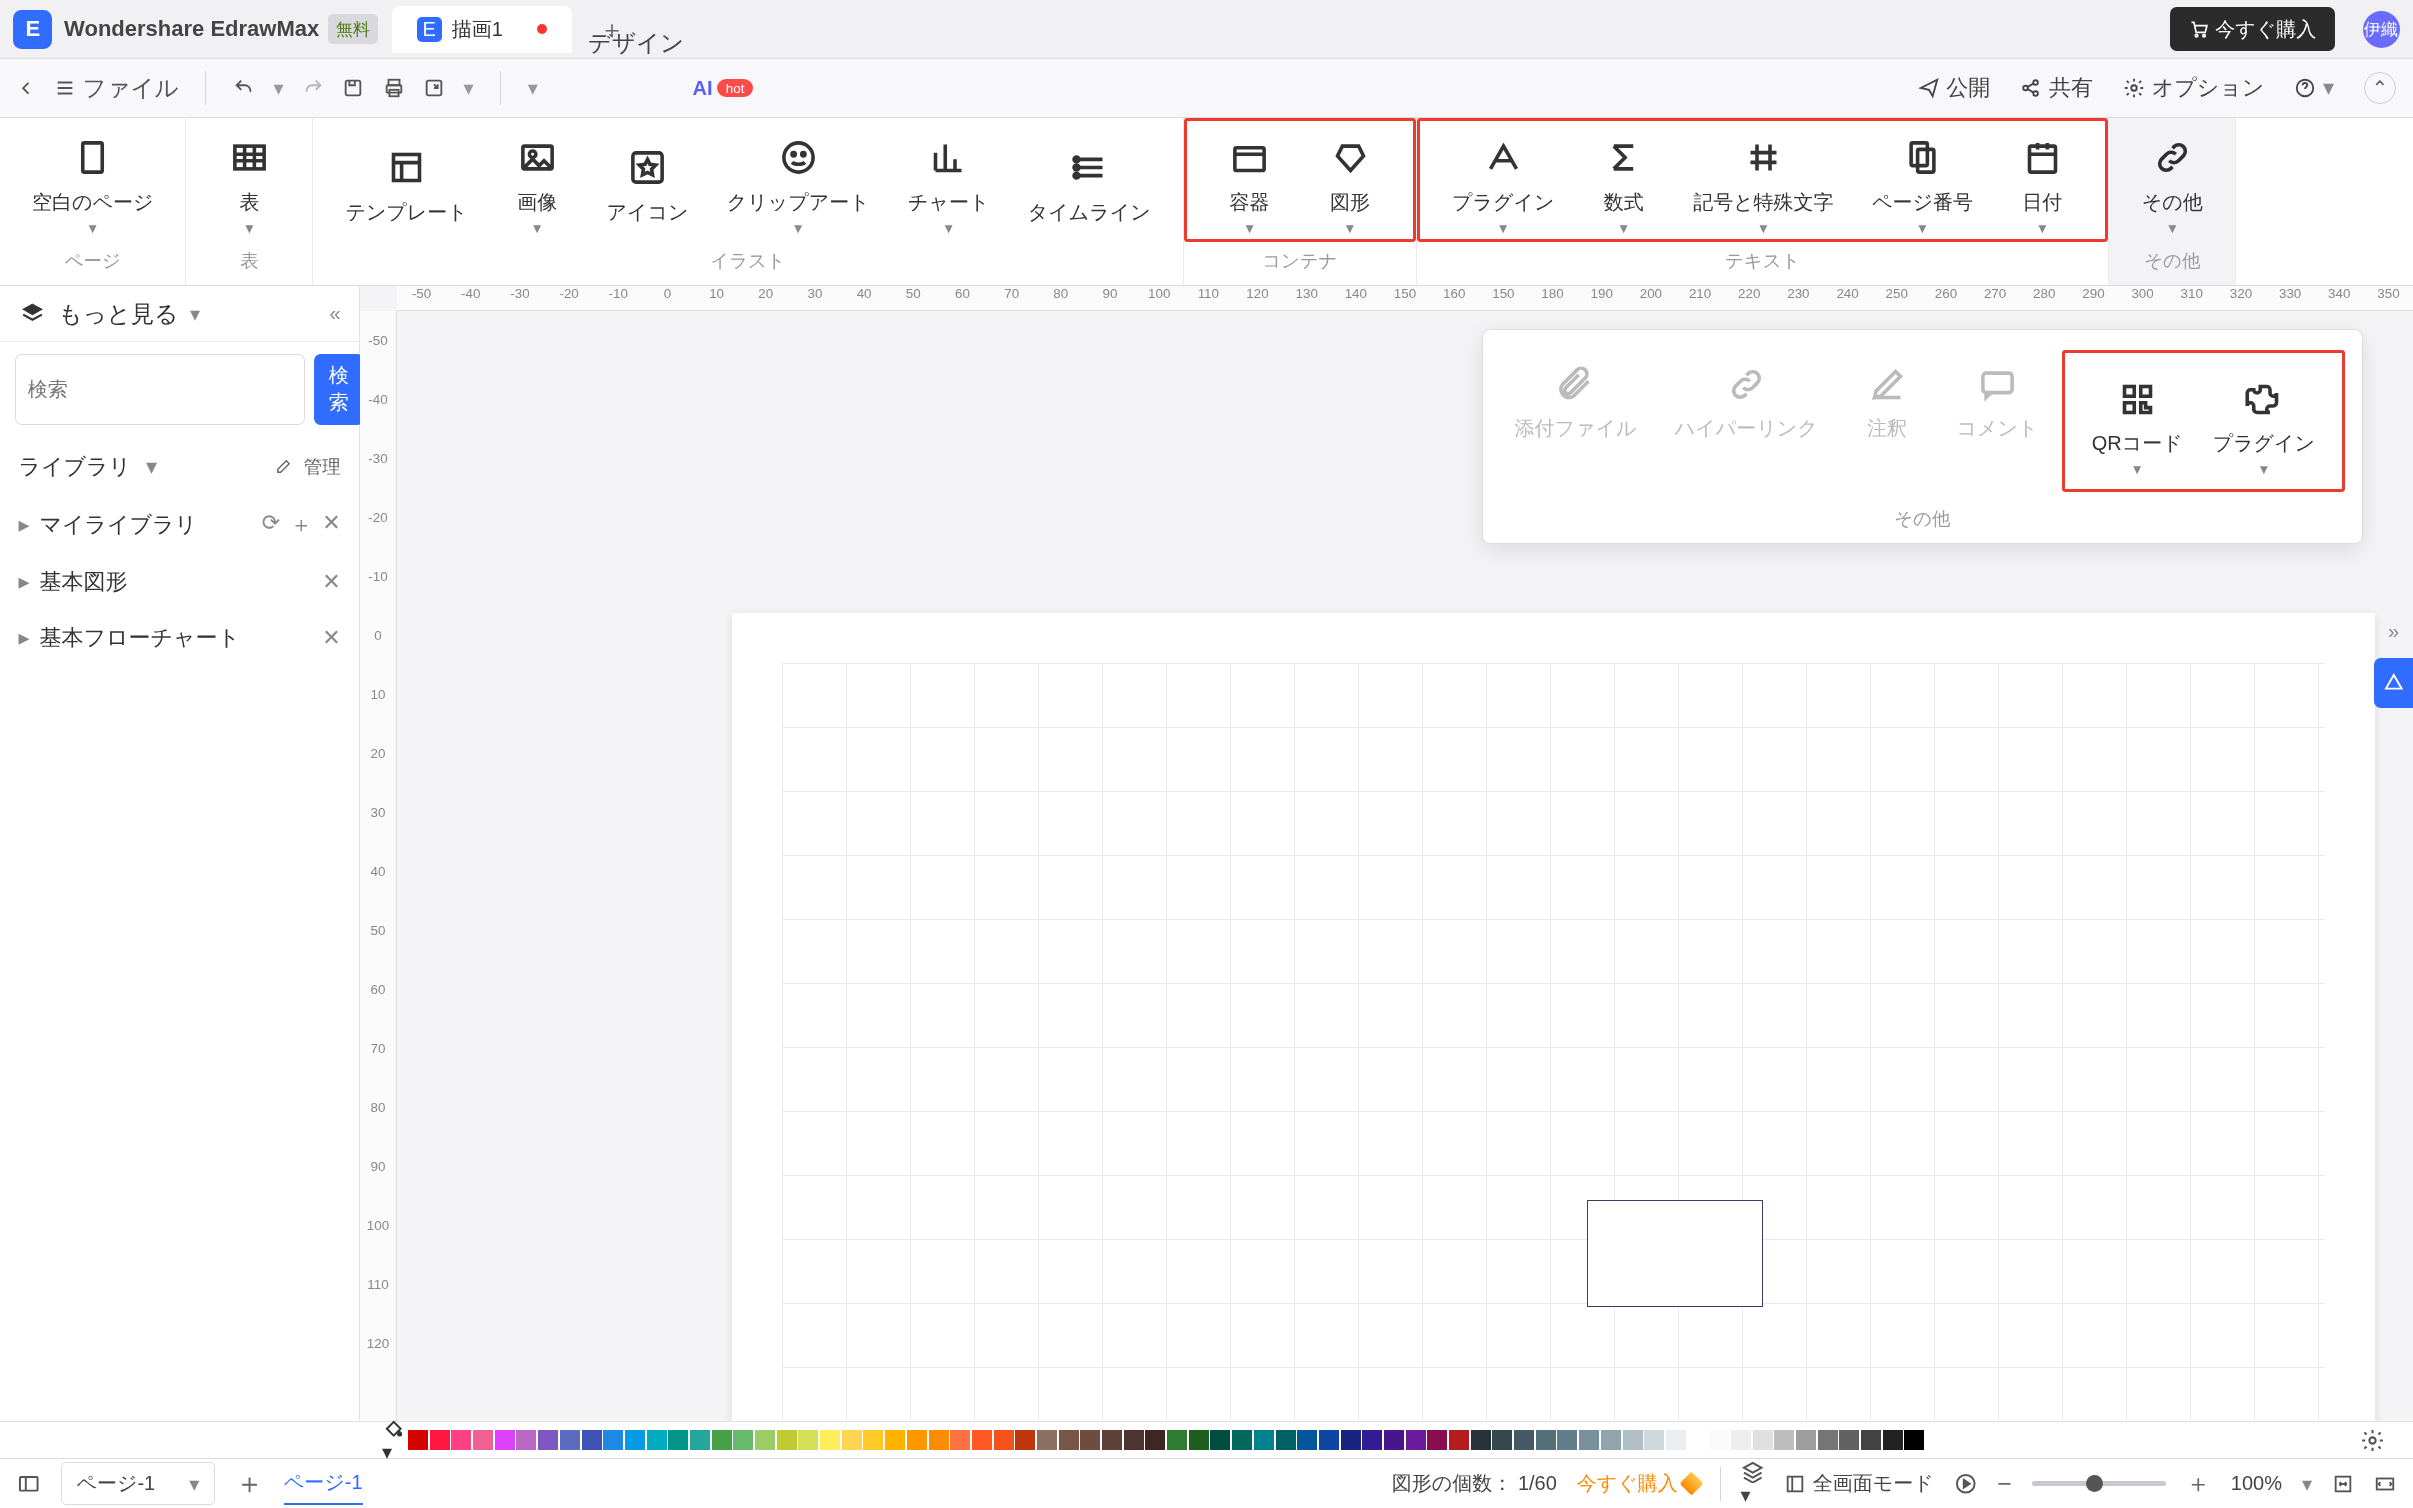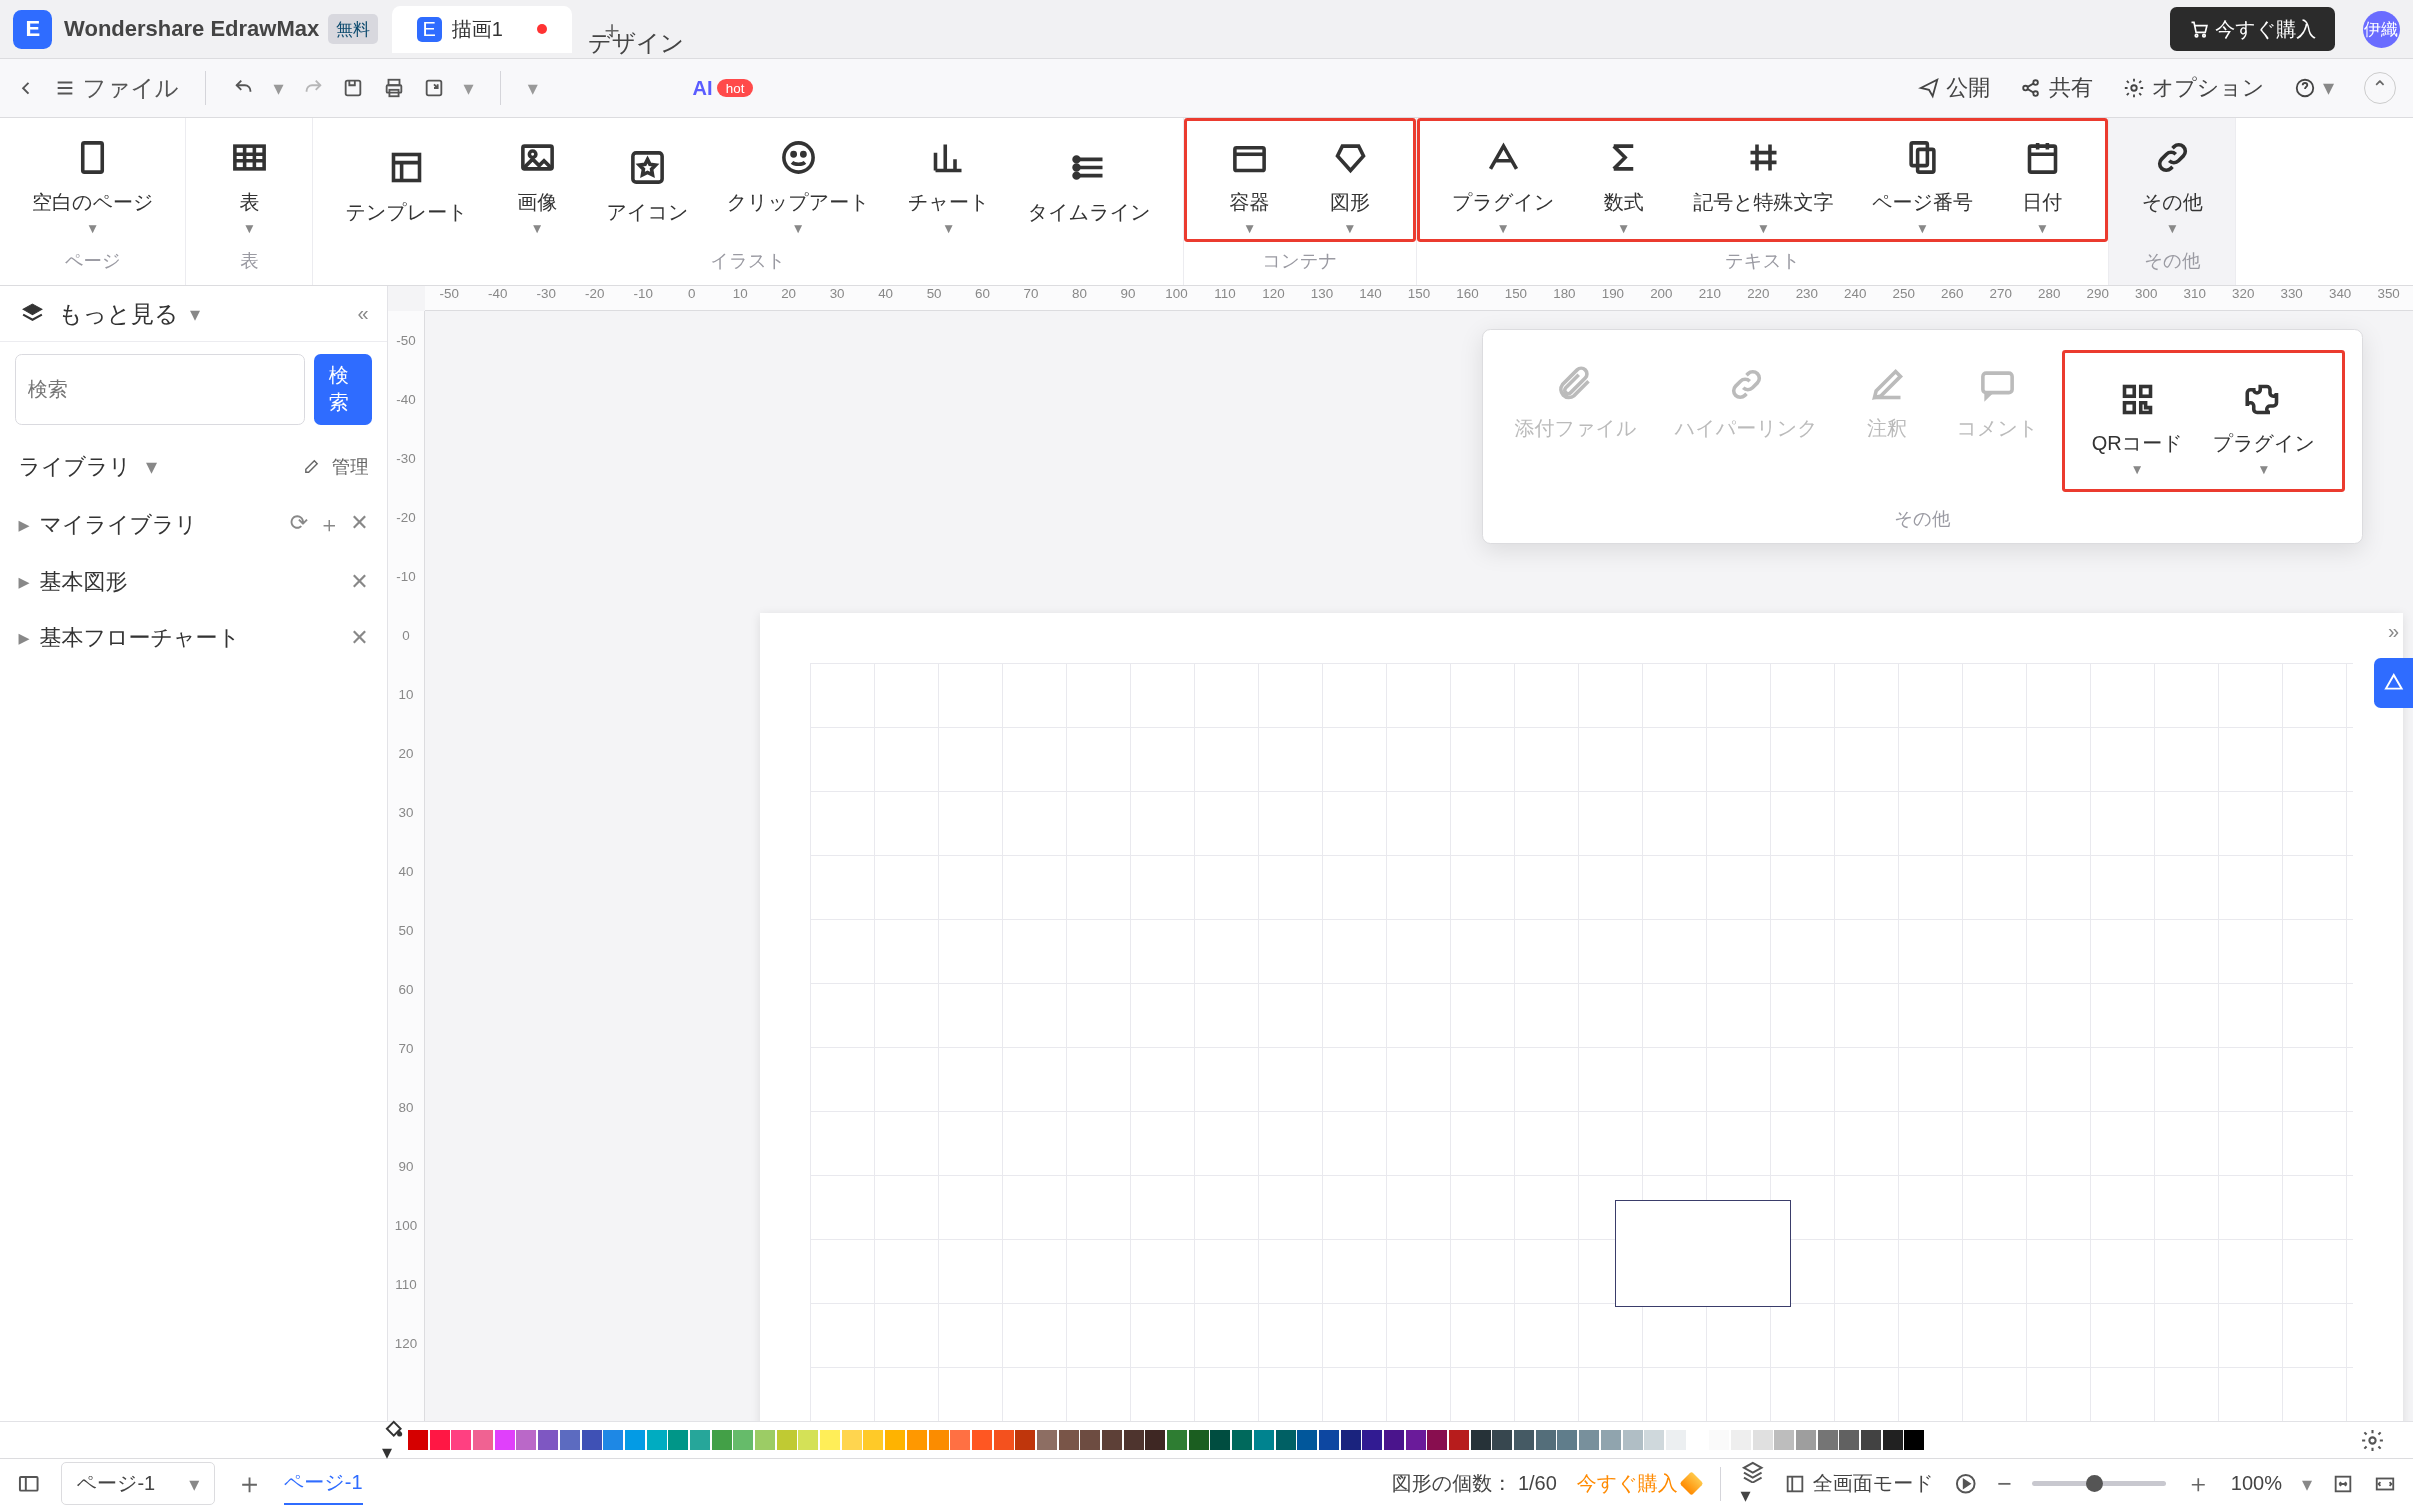--- a/index.html
+++ b/index.html
@@ -1,20 +1,20 @@
 <!DOCTYPE html>
 <html style="font-size:13.4px"><head>
 <meta charset="utf-8">
 <style>
 * { margin:0; padding:0; box-sizing:border-box; font-family: -apple-system, "Segoe UI", sans-serif; }
 body { background:#fff; width:2413px; height:1508px; overflow:hidden; font-size:20px; color:#333; }
 .titlebar { height:59px; background:#f1f1f3; display:flex; align-items:center; padding:0 13.4px; border-bottom:0.8px solid #dcdcdf; }
 .logo { width:39px; height:39px; background:#2f6cff; border-radius:8.4px; display:flex; align-items:center; justify-content:center; color:#fff; font-weight:bold; font-size:22px; margin-right:11.7px;}
 .titlebar .tname { font-weight:600; font-size:22px; color:#444;}
-.badge-free { background:#d8d8de; color:#0c4a6e; font-size:17px; padding:3.4px 8.4px; border-radius:5px; margin-left:8.4px;}
+.badge-free { background:#d8d8de; color:#4d7c0f; font-size:17px; padding:3.4px 8.4px; border-radius:5px; margin-left:8.4px;}
 .tab { display:flex; align-items:center; background:#fff; border-radius:8.4px 8.4px 0 0; height:47px; padding:0 25px; margin-left:13.4px;}
 .tab .ticon { width:25px; height:25px; background:#2f6cff; border-radius:5px; color:#fff; display:flex; align-items:center; justify-content:center; margin-right:10px;}
 .dot { width:10px; height:10px; background:#f33; border-radius:50%; margin-left:34px;}
 .plus-tab { width:30px; height:30px; display:flex; align-items:center; justify-content:center; margin-left:25px; color:#666; font-size:25px;}
 .titlebar .spacer { flex:1; }
 .buy-btn { background:#2b2b2b; color:#fff; padding:8.4px 18.4px; border-radius:6.7px; font-size:20px; display:flex; align-items:center; gap:6.7px;}
 .avatar { width:37px; height:37px; background:#6a6cff; border-radius:50%; color:#fff; display:flex; align-items:center; justify-content:center; font-size:17px; margin-left:28px;}
 
 .menubar { height:59px; background:#f8f8fa; border-bottom:0.8px solid #dcdcdf; display:flex; align-items:center; padding:0 17px;}
 .menubar .mb-left { display:flex; align-items:center; gap:18.4px;}
@@ -37,21 +37,21 @@
 .rbtn { display:flex; flex-direction:column; align-items:center; justify-content:flex-start; padding:11.7px 15px 0; min-width:92px; gap:8.4px;}
 .rbtn .ico { height:45px; display:flex; align-items:center; justify-content:center; }
 .rbtn .ico svg { width:39px; height:39px; stroke:#333; fill:none; stroke-width:2.2;}
 .rbtn .lbl { font-size:20px; color:#333; text-align:center;}
 .rbtn .caret { font-size:13.4px; color:#888; margin-top:-3.4px;}
 .hl-red { border:3.4px solid #eb3b2f; border-radius:3.4px;}
 .rg.other .rbtn .ico svg { stroke:#2f2f2f;}
 .rg.other { background:#f3f3f6; }
 
 .main { display:flex; height:calc(1508px - 59px - 59px - 168px - 37px - 50px); }
-.sidebar { width:388px; border-right:0.8px solid #e3e3e7; background:#fff; display:flex; flex-direction:column;}
+.sidebar { width:360px; border-right:0.8px solid #e3e3e7; background:#fff; display:flex; flex-direction:column;}
 .more-hdr { display:flex; align-items:center; padding:11.7px 18.4px; gap:11.7px; border-bottom:0.8px solid #ececf0;}
 .more-hdr .stack { width:28.5px; height:28.5px; display:flex; align-items:center; justify-content:center;}
 .more-hdr .stack svg { width:25px; height:25px; stroke:#333; fill:#333;}
 .more-hdr .mtxt { font-size:23.5px;}
 .more-hdr .toggle { margin-left:auto; color:#888;}
 .search-row { display:flex; gap:8.4px; padding:11.7px 15px;}
 .search-row input { flex:1; border:0.8px solid #dadadf; border-radius:6.7px; padding:8.4px 11.7px; font-size:20px;}
 .search-row .sbtn { background:#2f6cff; color:#fff; border-radius:6.7px; padding:8.4px 15px; font-size:20px;}
 .lib-row { display:flex; align-items:center; padding:15px 18.4px;}
 .lib-row .lr-left { font-size:22px; display:flex; align-items:center; gap:15px;}

